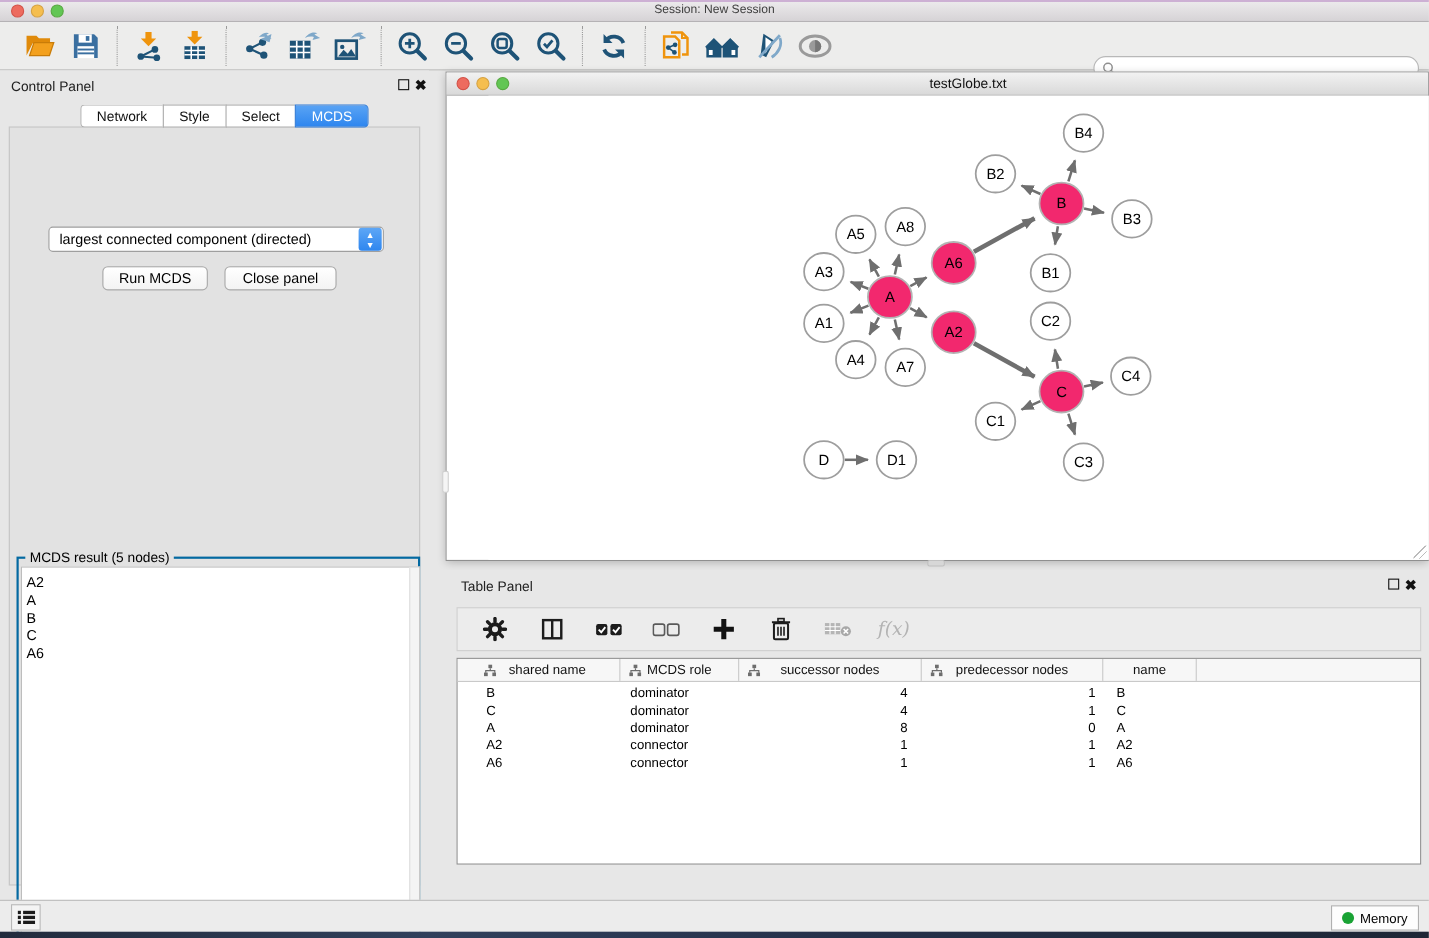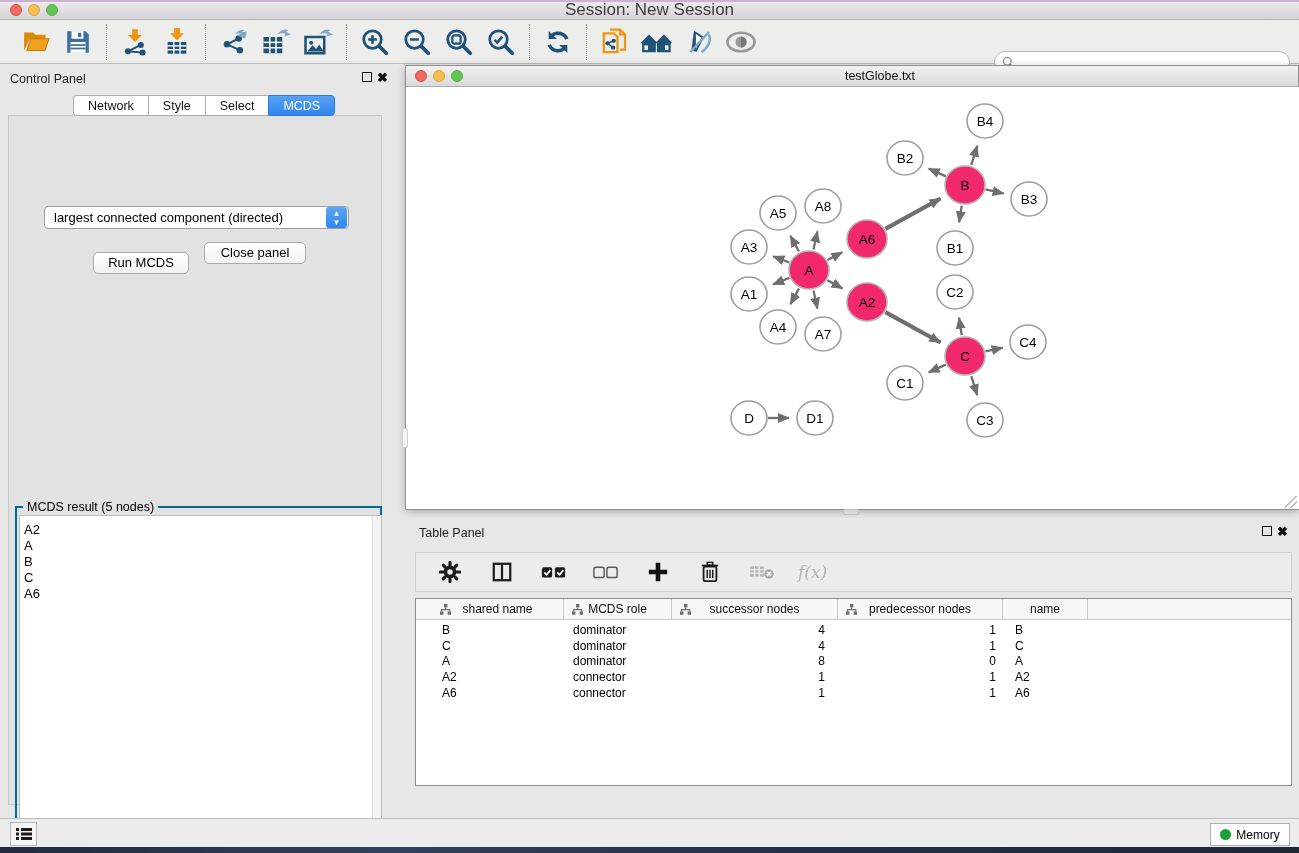--- a/index.html
+++ b/index.html
@@ -9,21 +9,21 @@
 
   
   #titlebar { left:0; top:0; width:1299px; height:20px;
     background:linear-gradient(#cdb0d4 0,#cdb0d4 2px,#ebe9eb 2px,#d6d3d6 100%);
     border-bottom:1px solid #b5b2b5; }
   .lights { position:absolute; left:10px; top:4px; display:flex; gap:6px; }
   .light { width:12px; height:12px; border-radius:50%; }
   .light.red { background:#ed6b5f; border:1px solid #d35248; }
   .light.yellow { background:#f5be4f; border:1px solid #d6a243; }
   .light.green { background:#62c654; border:1px solid #58a942; }
-  #titlebar .wtitle { width:100%; text-align:center; font-size:17px; color:#404040; line-height:19px; }
+  #titlebar .wtitle { width:100%; text-align:center; font-size:11px; color:#404040; line-height:19px; }
 
   
   #toolbar { left:0; top:20px; width:1299px; height:44px; background:#ededec;
     border-bottom:1px solid #bcbcbc; display:flex; align-items:center; padding-left:8px; }
   .tgroup { display:flex; align-items:center; gap:10px; padding:0 12px; height:38px; }
   .tsep { width:0; height:36px; border-left:1px dotted #9a9a9a; }
   .tbtn { width:32px; height:32px; display:flex; align-items:center; justify-content:center; cursor:default; }
   #searchbox { position:absolute; right:9px; top:31px; width:296px; height:22px; background:#fff;
     border:1px solid #b8b8b8; border-radius:11px; display:flex; align-items:center; padding-left:7px; gap:4px; }
   #searchbox input { border:none; outline:none; flex:1; font-size:12px; background:transparent; height:18px; }
@@ -44,21 +44,21 @@
     border:1px solid #c6c6c6; }
   .opt-label { position:absolute; left:0; top:68px; width:100%; text-align:center; font-size:13px; color:#000; }
   .criterion { position:absolute; left:35px; top:90px; width:305px; height:23px; background:#fff;
     border:1px solid #9f9f9f; border-radius:4px; display:flex; align-items:center; }
   .criterion .val { flex:1; font-size:13px; padding-left:9px; color:#000; white-space:nowrap; }
   .criterion .stepper { width:21px; height:21px; margin-right:1px; border-radius:3px;
     background:linear-gradient(#5ea7f6,#2e86ef); color:#fff; font-size:8px; line-height:9px;
     display:flex; flex-direction:column; align-items:center; justify-content:center; }
   .cp-btn { position:absolute; height:22px; background:linear-gradient(#ffffff,#f3f3f3);
     border:1px solid #ababab; border-radius:5px; font-size:13px; color:#000; text-align:center; line-height:20px; }
-  #run-btn { left:84px; top:136px; width:96px; }
+  #run-btn { left:84px; top:126px; width:96px; }
   #closepanel-btn { left:195px; top:126px; width:102px; }
   .groupbox { position:absolute; left:6px; top:390px; width:367px; height:346px; border:2px solid #0369a1; }
   .groupbox .legend { position:absolute; left:6px; top:-8px; background:#e2e2e2; padding:0 4px; font-size:12.5px; color:#000; }
   .listbox { position:absolute; left:2px; top:7px; width:363px; height:337px; background:#fff; border:1px solid #bdbdbd; }
   .listbox .scrolltrack { position:absolute; right:0; top:0; width:9px; height:100%; background:#f4f4f4; border-left:1px solid #ddd; }
   .list-item { font-size:13px; color:#000; padding:1.5px 0 1.5px 4px; line-height:13px; }
 
   
   #network-window { left:405px; top:65px; width:894px; height:445px; background:#fff;
     border:1px solid #8f8f8f; box-shadow:0 2px 8px rgba(0,0,0,.25); }

